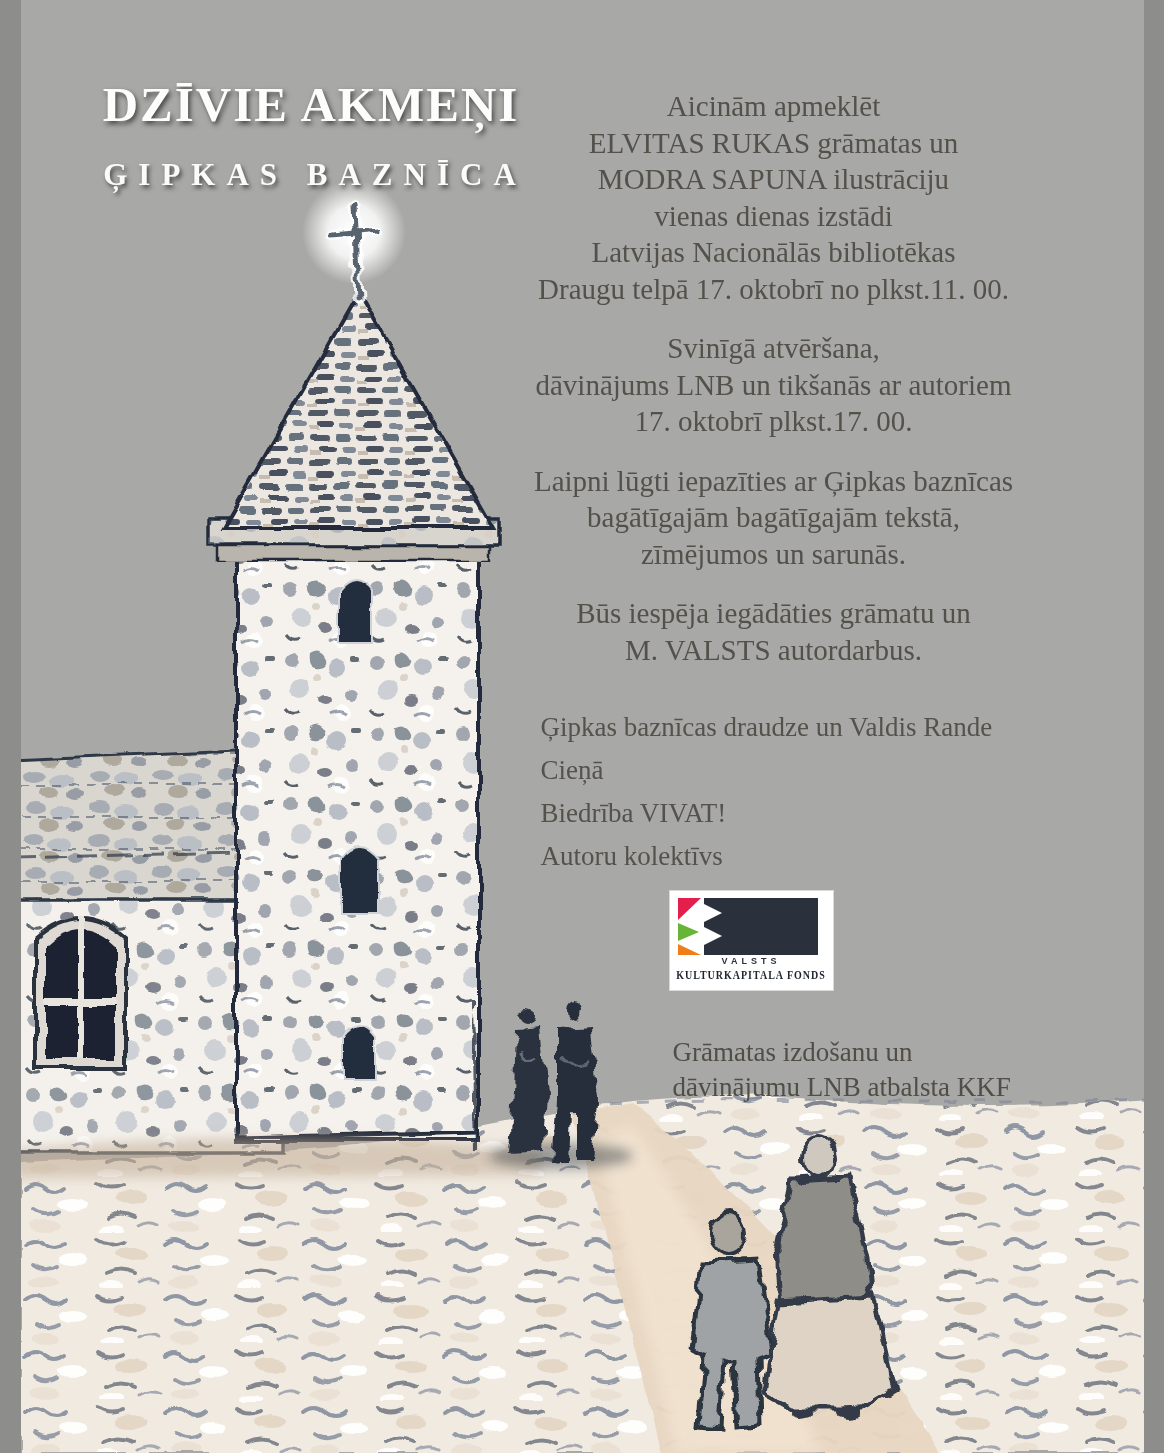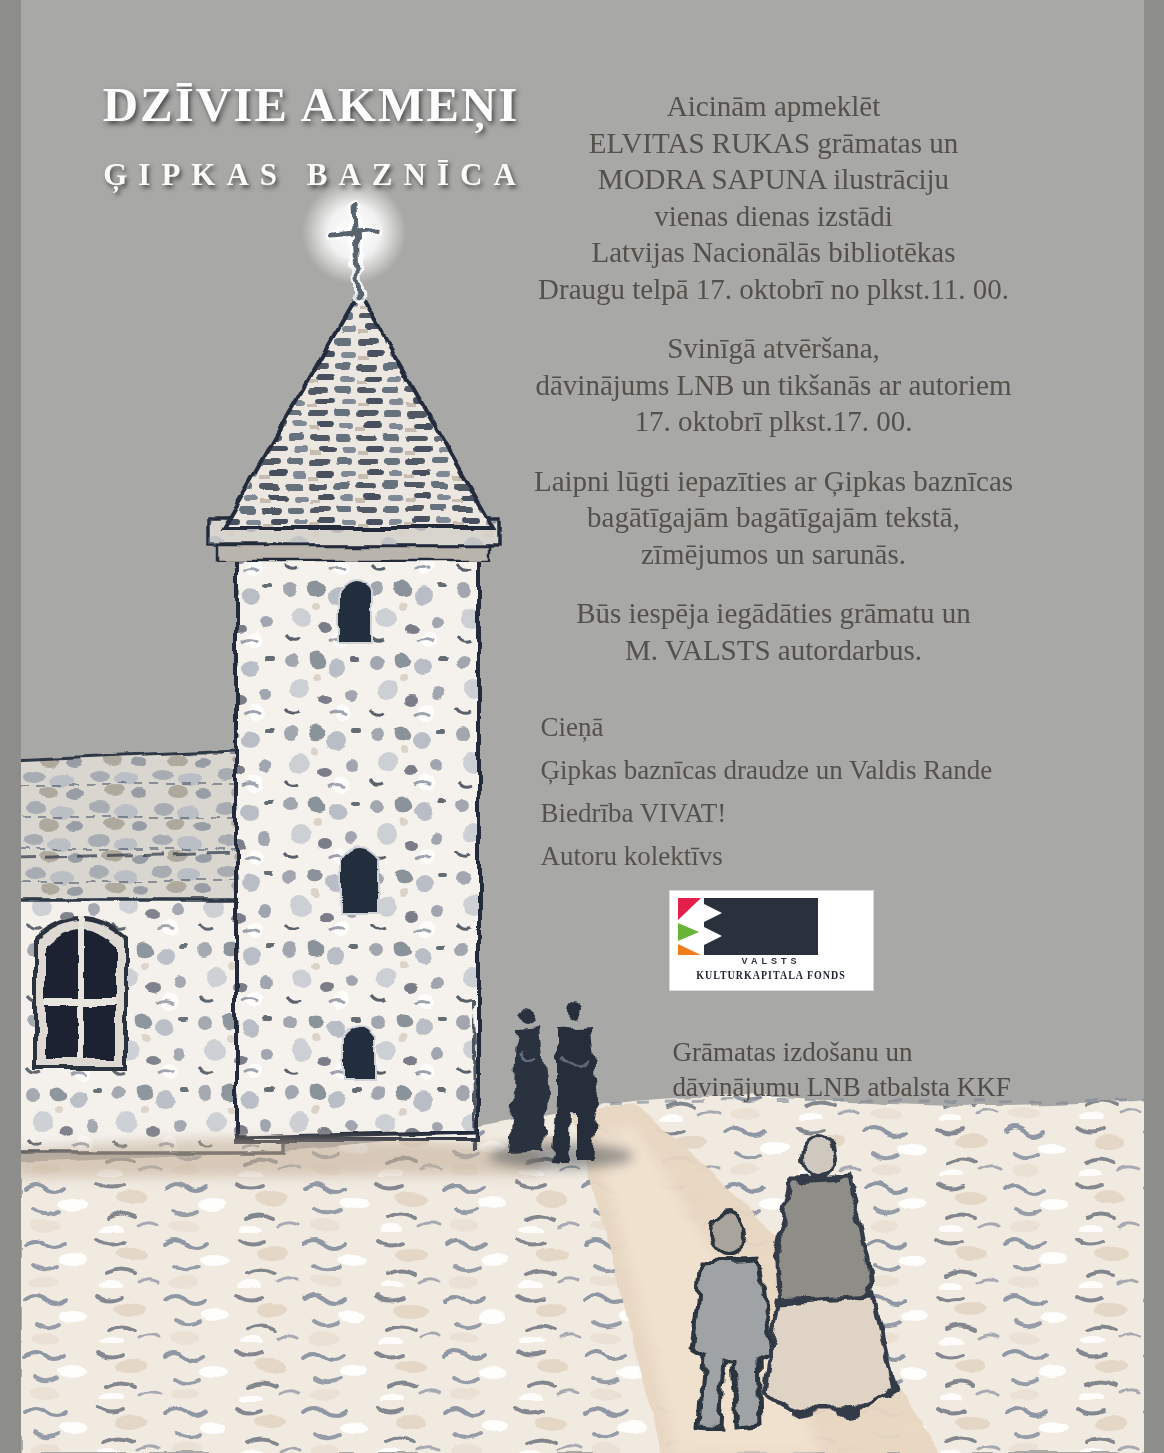--- a/index.html
+++ b/index.html
@@ -23,21 +23,21 @@
   .col{position:absolute;left:450px;top:88px;width:606px;z-index:3;
        color:#54504a;font-size:29px;line-height:36.5px;text-align:center;font-family:Liberation Serif, serif;}
   .para{margin:0 0 23px 0;}
   .para:last-child{margin-bottom:4px;}
   .sig{position:absolute;left:520px;top:706px;width:560px;z-index:3;
        color:#55514b;font-size:27px;line-height:43px;text-align:left;}
   .support{position:absolute;left:652px;top:1003px;width:440px;z-index:3;
        color:#514d47;font-size:27px;line-height:35px;text-align:left;margin-top:32px;}
   
   .kkf{position:absolute;left:649px;top:891px;width:163px;height:99px;background:#ffffff;
-       z-index:3;box-shadow:0 0 0 1px #d9d9d7;padding-left:40px;}
+       z-index:3;box-shadow:0 0 0 1px #d9d9d7;}
   .kkf svg{position:absolute;left:0;top:0;}
   .kkf-valsts{position:absolute;left:0;top:65px;width:100%;text-align:center;
        font-family:"Liberation Sans", sans-serif;font-size:9px;font-weight:bold;
        letter-spacing:4px;color:#2a313d;}
   .kkf-fonds{position:absolute;left:0;top:78px;width:100%;text-align:center;
        font-family:"Liberation Serif", serif;font-size:10px;font-weight:bold;
        letter-spacing:1px;color:#1e252f;transform:scaleY(1.15);}
 </style>
 </head>
 <body>
@@ -229,22 +229,22 @@
         <div>bagātīgajām bagātīgajām tekstā,</div>
         <div>zīmējumos un sarunās.</div>
       </div>
     <div class="para">
         <div>Būs iespēja iegādāties grāmatu un</div>
         <div>M. VALSTS autordarbus.</div>
       </div>
   </div>
 
   <div class="sig">
+      <div>Ģipkas baznīcas draudze un Valdis Rande</div>
       <div>Cieņā</div>
-      <div>Ģipkas baznīcas draudze un Valdis Rande</div>
       <div>Biedrība VIVAT!</div>
       <div>Autoru kolektīvs</div>
     </div>
 
   <div class="kkf">
     <svg width="163" height="99" viewBox="0 0 163 99" xmlns="http://www.w3.org/2000/svg">
       <rect x="34" y="7" width="114" height="57" fill="#2a313d"></rect>
       <polygon points="34,13 52,22 34,31" fill="#ffffff"></polygon>
       <polygon points="34,36 52,45 34,54" fill="#ffffff"></polygon>
       <polygon points="8,7 31,7 8,29" fill="#e51f4c"></polygon>

